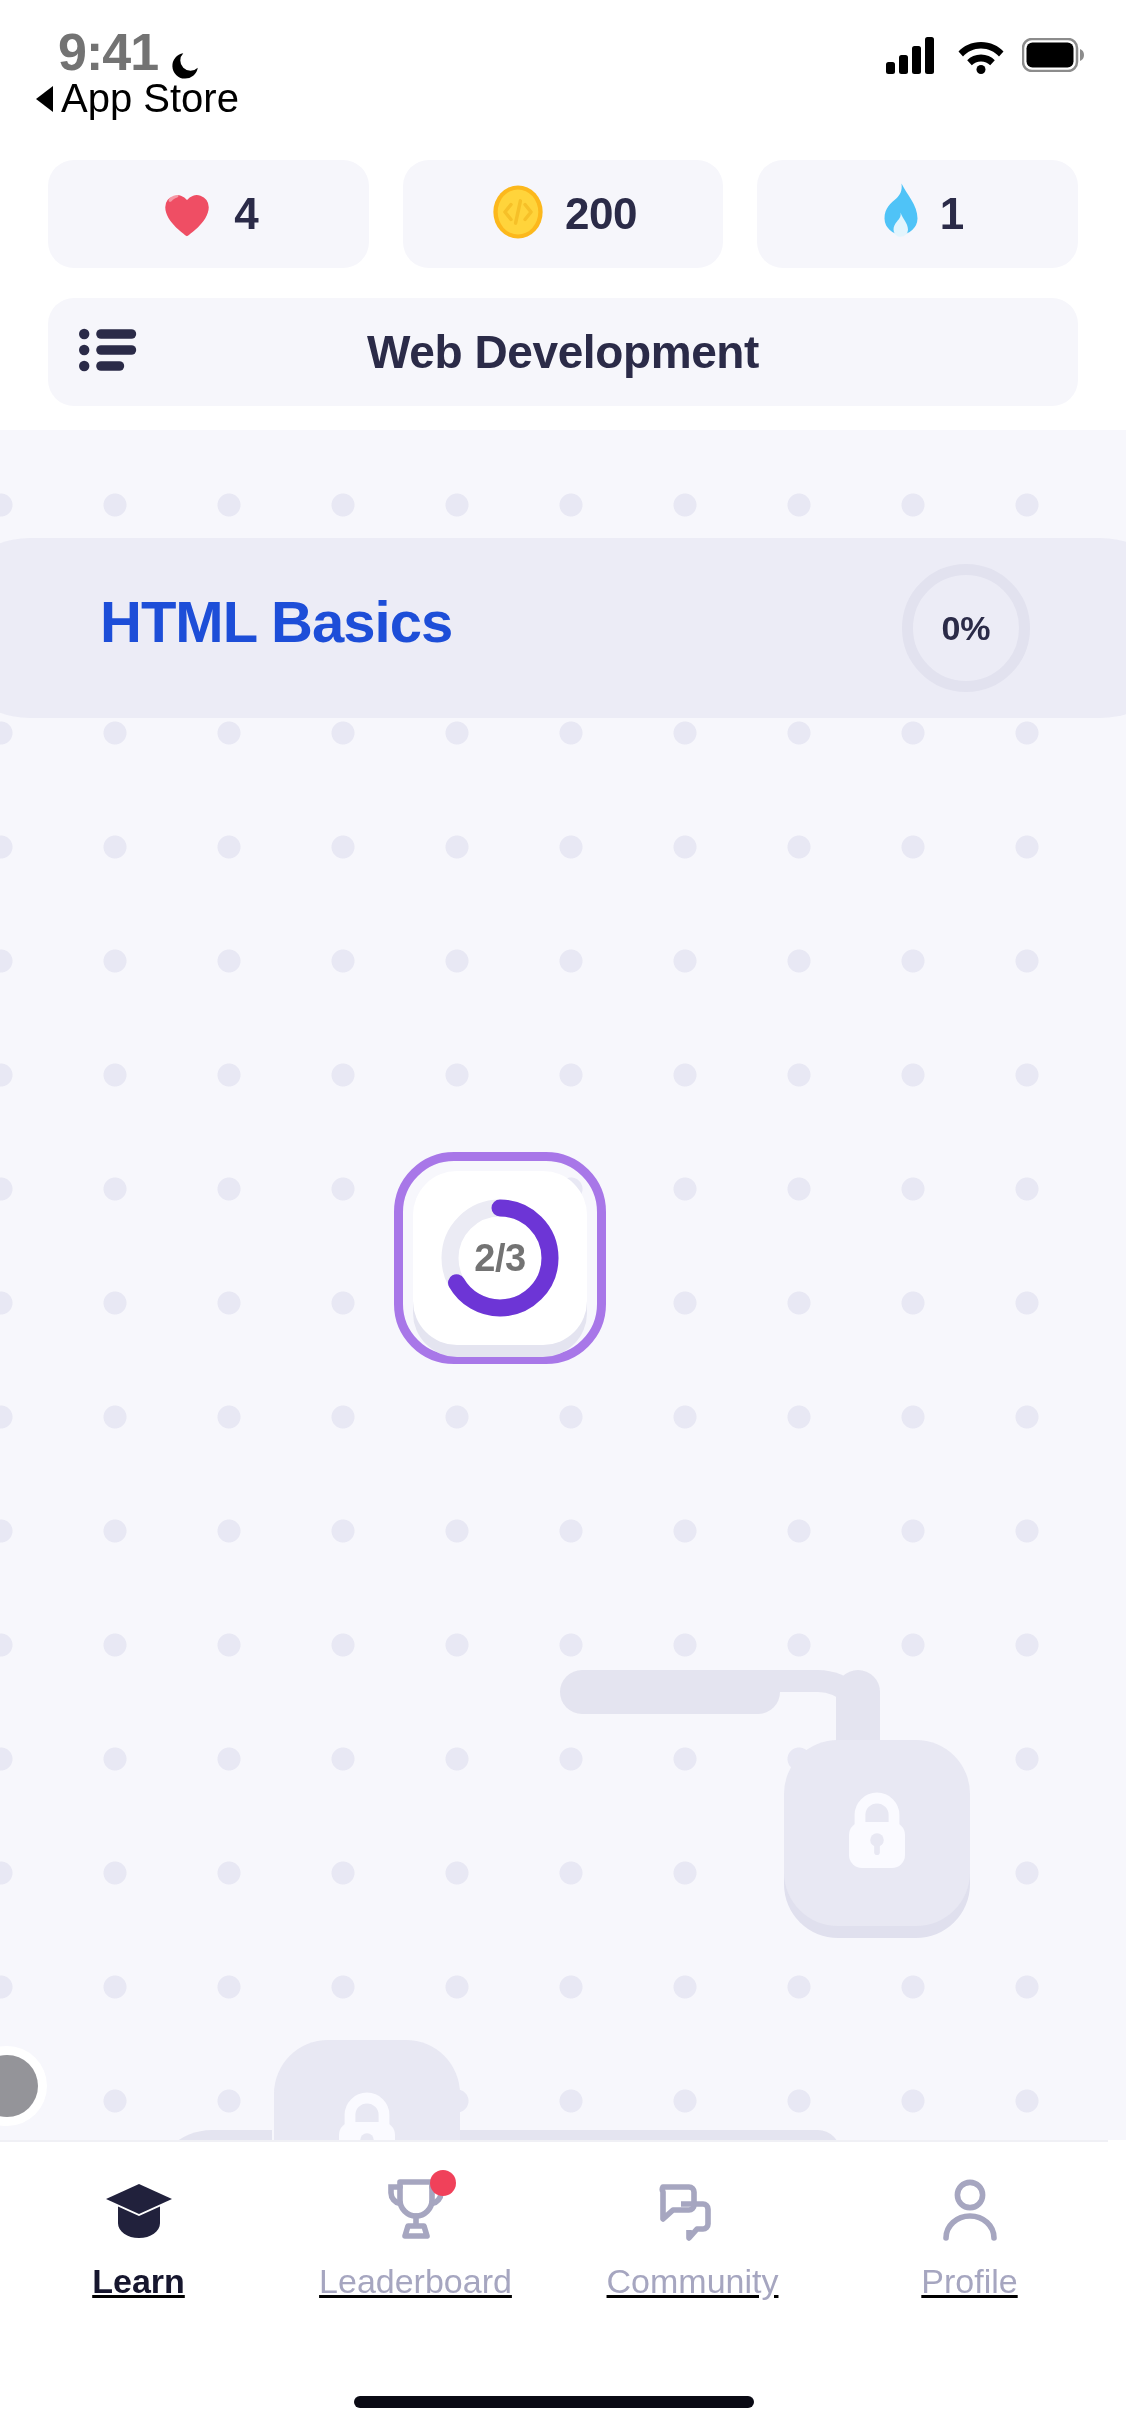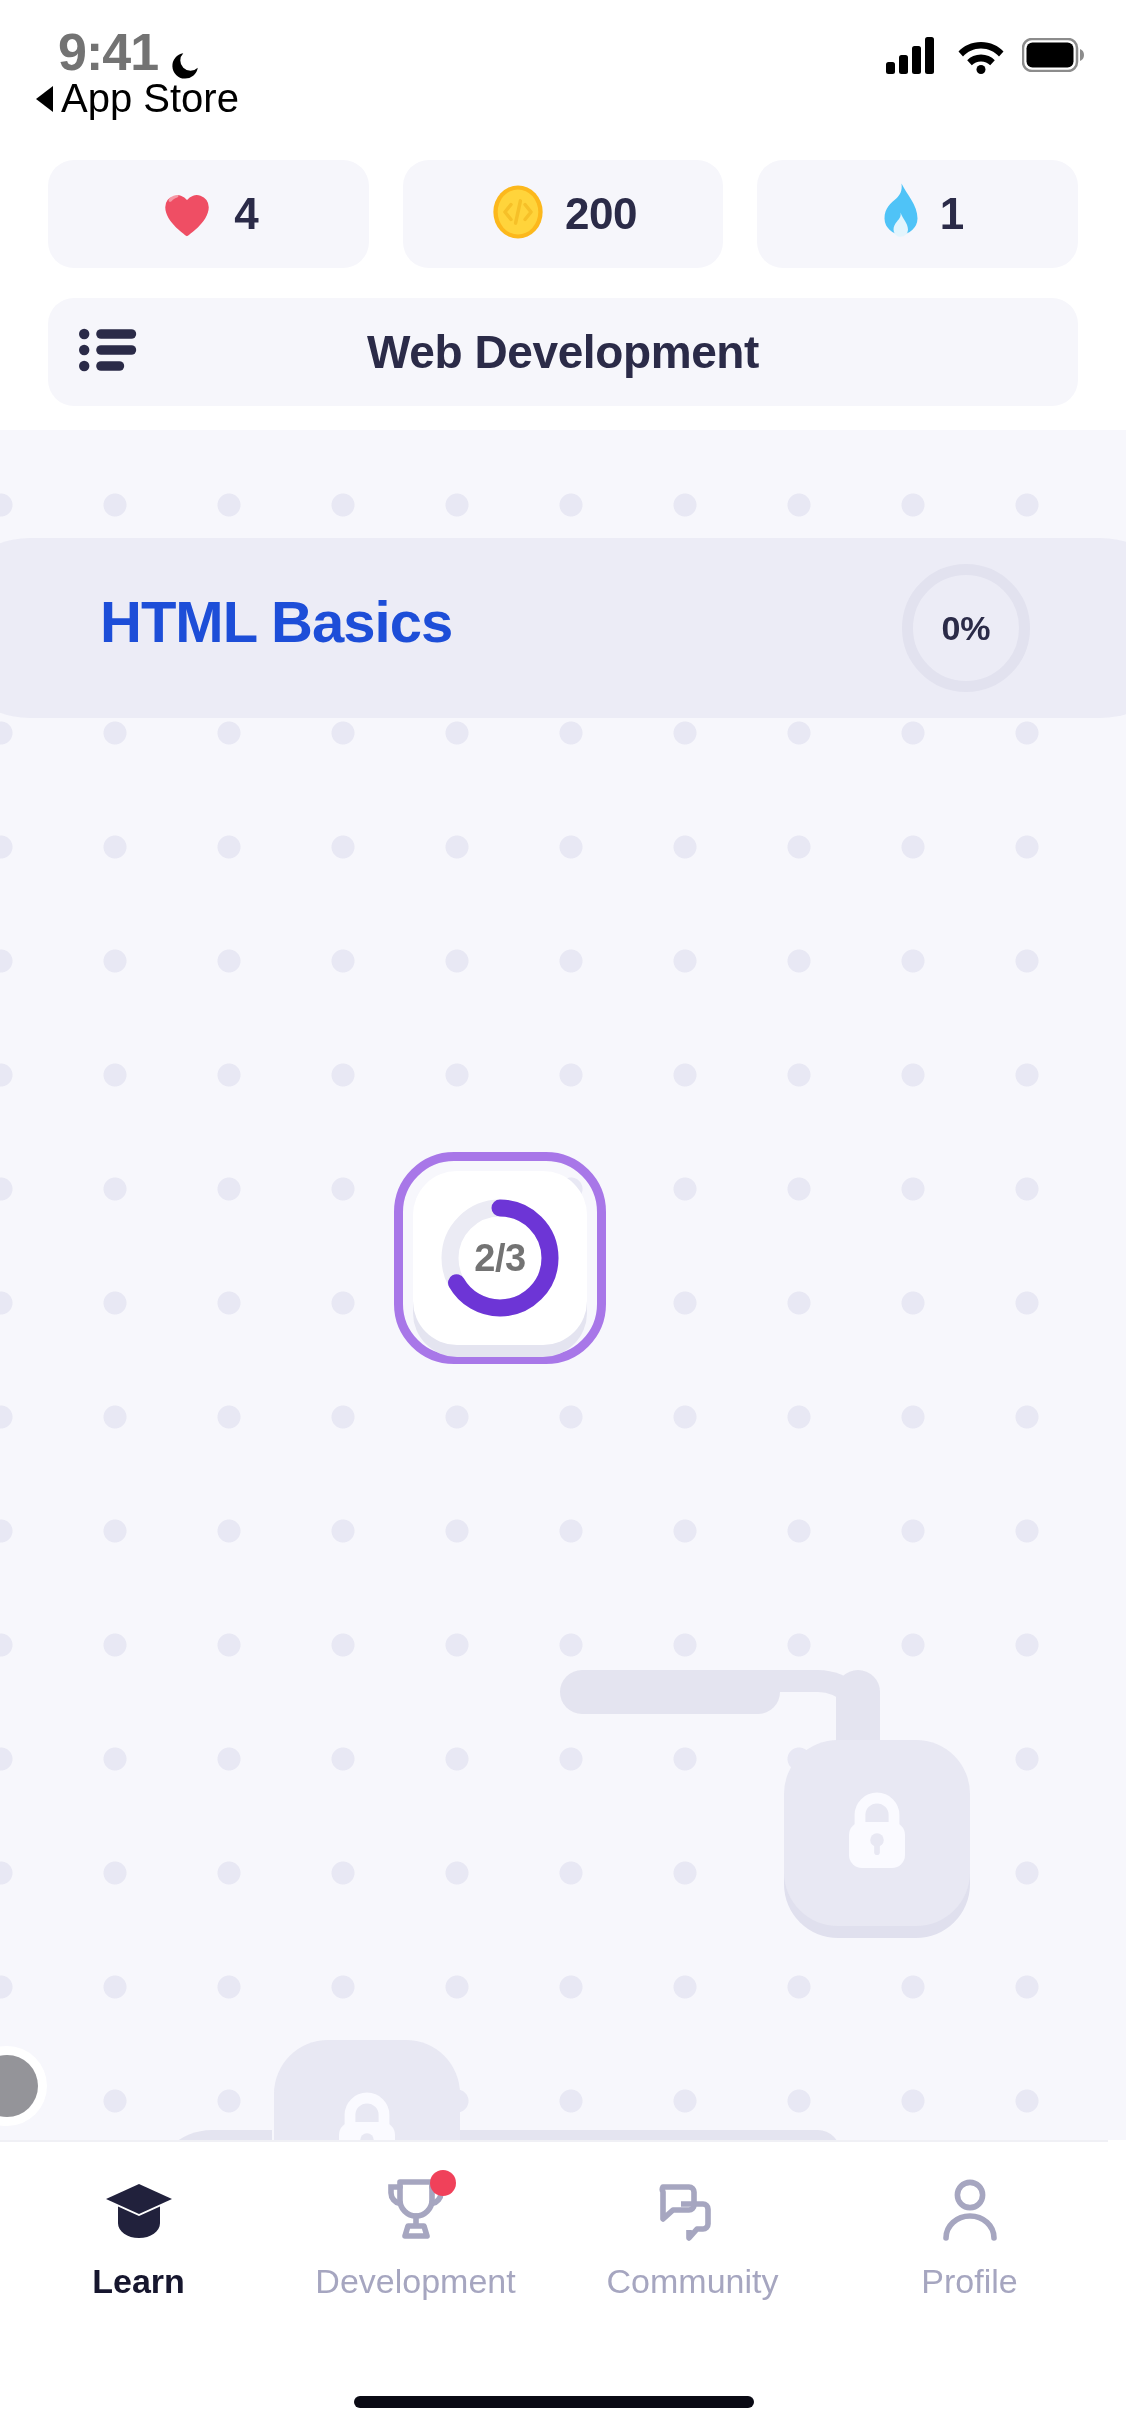--- a/index.html
+++ b/index.html
@@ -104,21 +104,21 @@
   }
   
   .scroll-thumb {
     position:absolute; width:62px; height:62px; border-radius:50%;
     background:#949499; box-shadow:0 0 0 9px #ffffff;
   }
 
   
   .tabbar {
     position:absolute; bottom:0; left:0; width:1108px; height:296px;
-    background:#ffffff; border-top:2px solid #f0f0f5; z-index:40;
+    background:#ffffff; border-top:2px solid #f0f0f5; z-index:40;text-decoration:underline;
   }
   .tabs { display:flex; height:206px; padding-top:26px; }
   .tab { flex:1; display:flex; flex-direction:column; align-items:center; gap:18px; position:relative; }
   .tab-icon { height:76px; display:flex; align-items:flex-end; justify-content:center; position:relative; }
   .tab-label { font-size:34px; font-weight:500; color:#a6a6c0; }
   .tab.active .tab-label { color:#16162e; font-weight:600; }
   .badge {
     position:absolute; top:2px; right:-4px; width:26px; height:26px;
     border-radius:50%; background:#f0415a;
   }
@@ -305,21 +305,21 @@
 
       <div class="tab">
         <div class="tab-icon">
           <svg width="72" height="66" viewBox="0 0 36 33">
             <path d="M10 2h16v9a8 8 0 0 1-16 0z" fill="none" stroke="#a6a6c0" stroke-width="2.8" stroke-linejoin="round"></path>
             <path d="M10 4.5H5.5v3A5.5 5.5 0 0 0 10 12.8M26 4.5h4.5v3A5.5 5.5 0 0 1 26 12.8" fill="none" stroke="#a6a6c0" stroke-width="2.8" stroke-linecap="round"></path>
             <path d="M18 19v5M12.5 29h11M14 24h8l1.5 5h-11z" fill="none" stroke="#a6a6c0" stroke-width="2.8" stroke-linecap="round" stroke-linejoin="round"></path>
           </svg>
           <span class="badge"></span>
         </div>
-        <div class="tab-label">Development</div>
+        <div class="tab-label">Leaderboard</div>
       </div>
 
       <div class="tab">
         <div class="tab-icon">
           <svg width="76" height="62" viewBox="0 0 38 31">
             <path d="M4 2.5h13a2.5 2.5 0 0 1 2.5 2.5v6.5a2.5 2.5 0 0 1-2.5 2.5H9l-5 4.5V5A2.5 2.5 0 0 1 4 2.5z" fill="none" stroke="#a6a6c0" stroke-width="2.8" stroke-linejoin="round"></path>
             <path d="M13 11h11a2.5 2.5 0 0 1 2.5 2.5V21a2.5 2.5 0 0 1-2.5 2.5h-3l-4 4.5V24" fill="none" stroke="#a6a6c0" stroke-width="2.8" stroke-linejoin="round"></path>
           </svg>
         </div>
         <div class="tab-label">Community</div>

